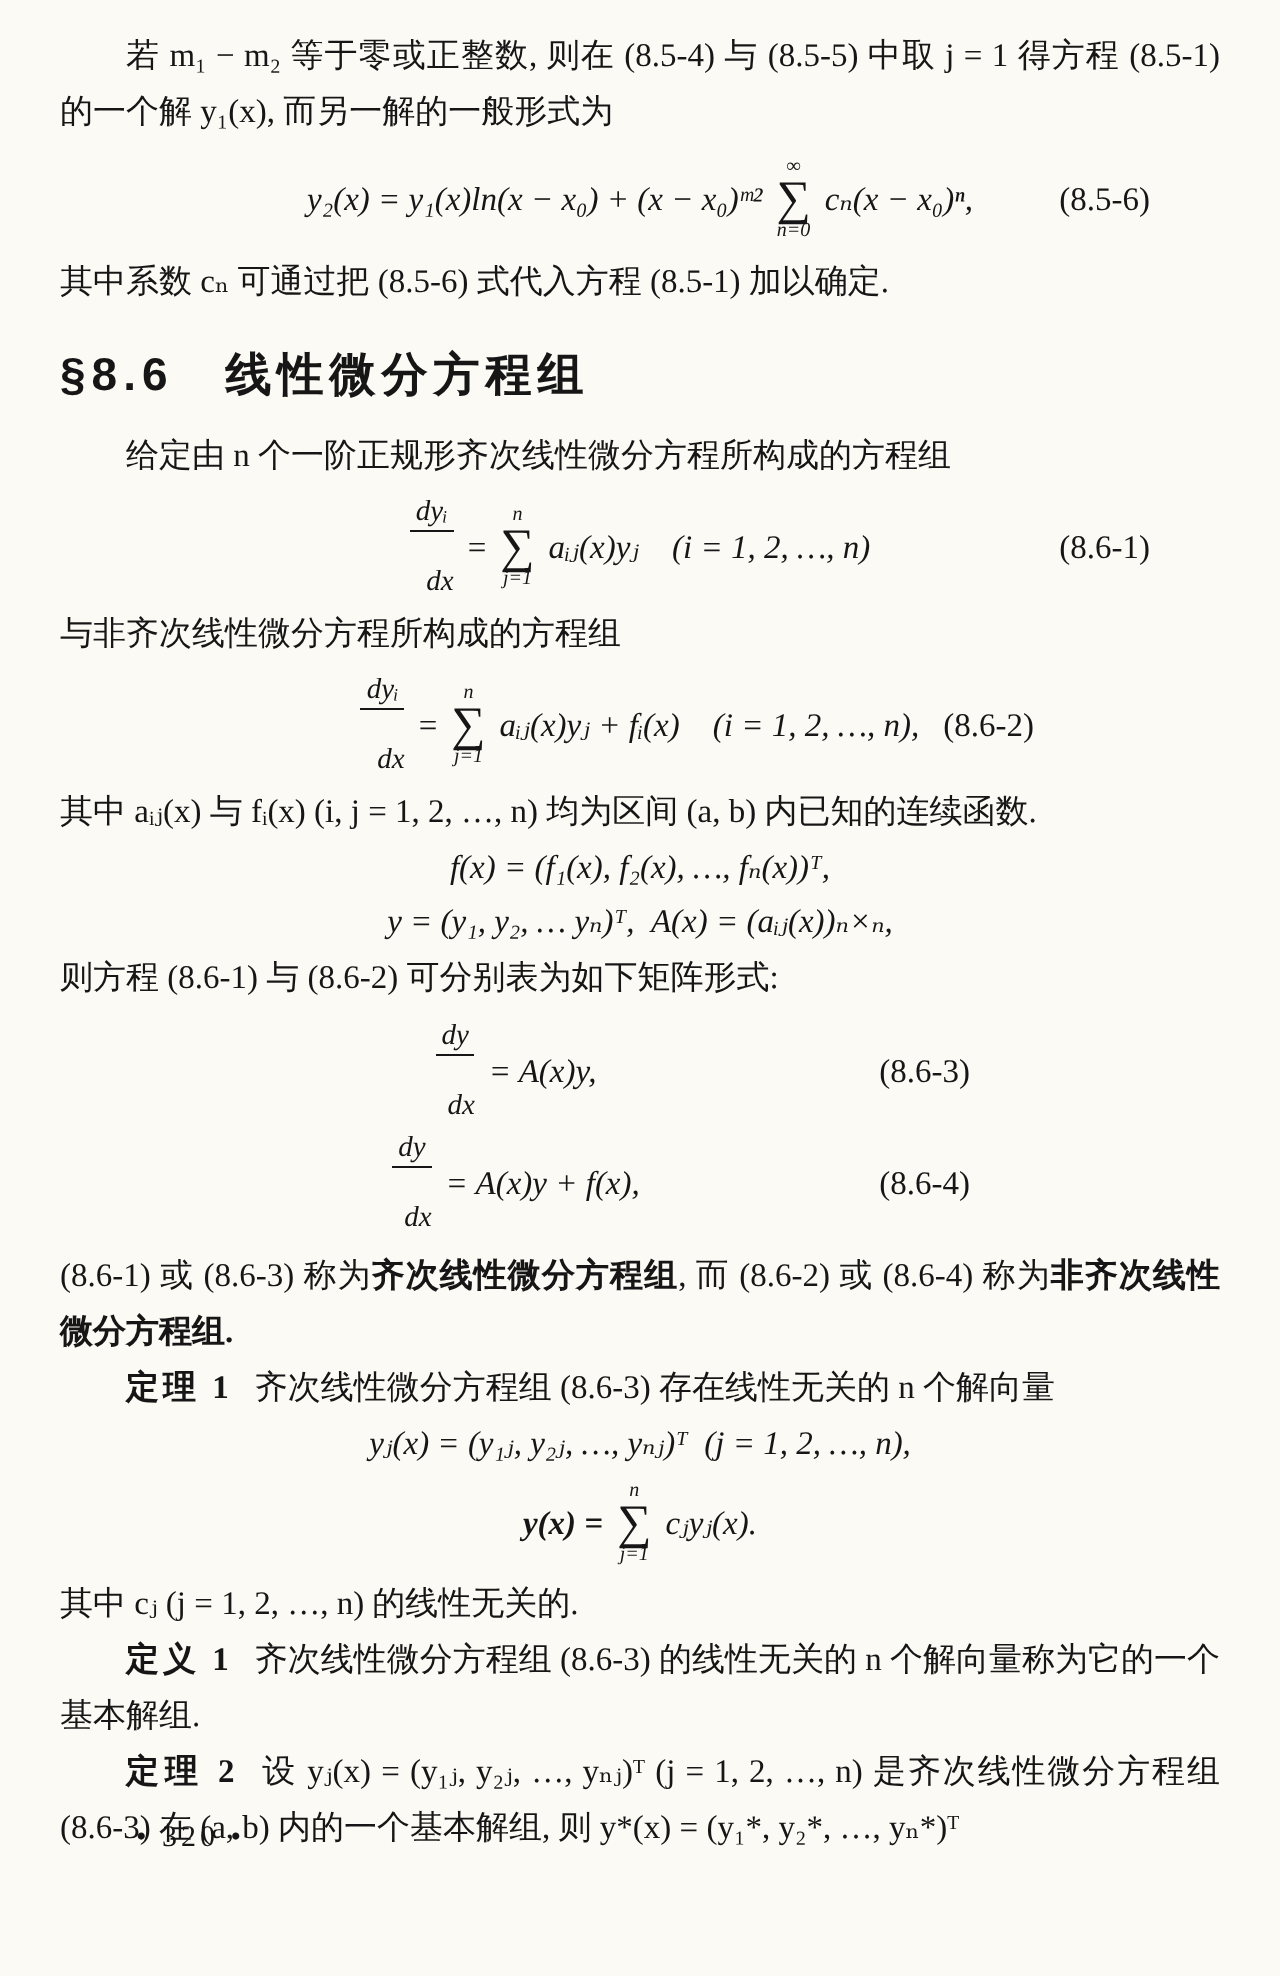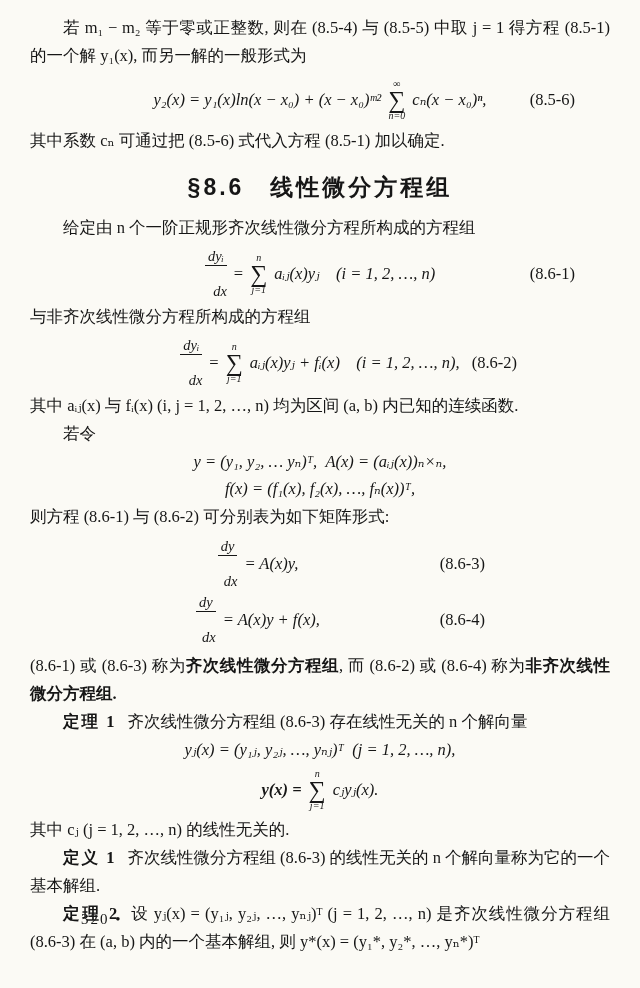--- a/index.html
+++ b/index.html
@@ -21,21 +21,20 @@
   p { margin: 0; text-align: justify; }
   .ind { text-indent: 33px; }
   b, .hei {
     font-family: Liberation Serif, serif;
     font-weight: 700;
   }
   b.lead { margin-right: 11px; letter-spacing: 2px; }
   h1 {
     font-family: "Liberation Sans", "DejaVu Sans", sans-serif;
     font-size: 23px; line-height: 30px;
-    text-align: center;
     margin: 17px 0 12px 0;
     letter-spacing: 3px;
     font-weight: 700;
   }
   h2 {
     font-family: "Liberation Sans", "DejaVu Sans", sans-serif;
     font-size: 19.5px; line-height: 26px;
     margin: 4px 0 9px 0;
     letter-spacing: 1px;
     font-weight: 700;
@@ -129,28 +128,27 @@
         <span class="sig">∑</span>
         <span class="lim">j=1</span>
       </span>
       <span class="m">aᵢⱼ(x)yⱼ + fᵢ(x) (i = 1, 2, …, n),</span>
     </span>
     <span class="eqno no-b">(8.6-2)</span>
   </div>
 
   <p>其中 aᵢⱼ(x) 与 fᵢ(x) (i, j = 1, 2, …, n) 均为区间 (a, b) 内已知的连续函数.</p>
 
-  <p class="ind">若令</p>
-
+
+  <div class="eqc">
+    <span class="m">f(x) = (f₁(x), f₂(x), …, fₙ(x))ᵀ,</span>
+  </div>
   <div class="eqc">
     <span class="m">y = (y₁, y₂, … yₙ)ᵀ, A(x) = (aᵢⱼ(x))ₙ×ₙ,</span>
   </div>
-  <div class="eqc">
-    <span class="m">f(x) = (f₁(x), f₂(x), …, fₙ(x))ᵀ,</span>
-  </div>
 
   <p>则方程 (8.6-1) 与 (8.6-2) 可分别表为如下矩阵形式:</p>
 
   <div class="eq" style="margin:7px 0 5px 0;">
     <span class="eq-body shift-l">
       <span class="frac">
         <span class="num">dy</span>
         <span class="den">dx</span>
       </span>
       <span class="m">= A(x)y,</span>

